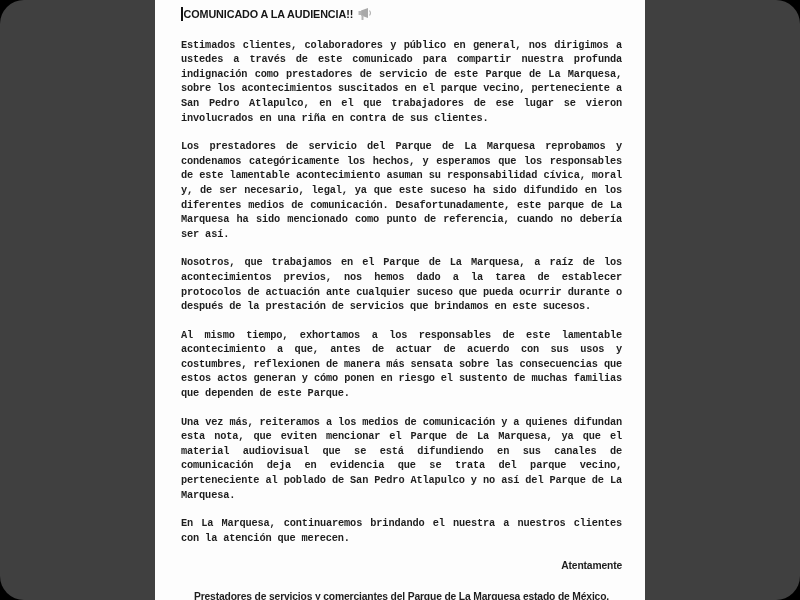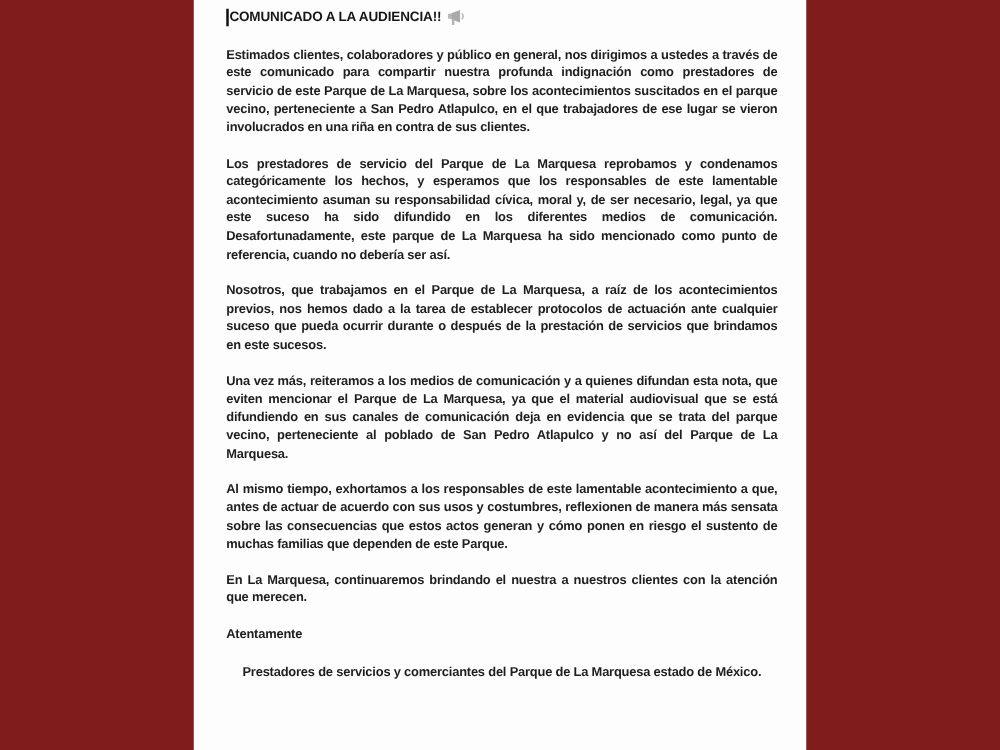--- a/index.html
+++ b/index.html
@@ -8,21 +8,22 @@
     width: 800px;
     height: 600px;
     background: #000000;
     overflow: hidden;
     font-family: "Liberation Sans", sans-serif;
   }
   .stage {
     position: relative;
     width: 800px;
     height: 600px;
-    background: #7f1d1d;
+    background: #404040;
+    border-radius: 24px;
   }
   .page {
     position: absolute;
     left: 155px;
     top: 0;
     width: 490px;
     height: 600px;
     background: #fdfdfd;
     overflow: hidden;
     box-sizing: border-box;
@@ -56,23 +57,24 @@
   }
   .title-icon {
     display: inline-block;
     margin-left: 5px;
     line-height: 0;
   }
   .doc p.body-par {
     margin: 0 0 14px 0;
     text-align: justify;
     text-justify: inter-word;
+    font-family: Liberation Mono, monospace;
   }
   .centered-line {
-    text-align: left;
+    text-align: right;
     margin: 0 0 14px 0;
   }
   .signature-line {
     text-align: center;
     margin: 16px 0 0 0;
   }
 </style>
 </head>
 <body>
 
@@ -89,22 +91,22 @@
             <rect x="0.5" y="3" width="3" height="4" rx="0.5" fill="#b5b5b5"></rect>
             <rect x="3.5" y="7" width="2" height="5" rx="0.5" fill="#b5b5b5"></rect>
             <path d="M11.5 2.5 Q13.5 5 11.5 7.5" stroke="#b5b5b5" stroke-width="1.1" fill="none"></path>
           </svg>
         </span>
       </div>
 
       <p class="body-par">Estimados clientes, colaboradores y público en general, nos dirigimos a ustedes a través de este comunicado para compartir nuestra profunda indignación como prestadores de servicio de este Parque de La Marquesa, sobre los acontecimientos suscitados en el parque vecino, perteneciente a San Pedro Atlapulco, en el que trabajadores de ese lugar se vieron involucrados en una riña en contra de sus clientes.</p>
       <p class="body-par">Los prestadores de servicio del Parque de La Marquesa reprobamos y condenamos categóricamente los hechos, y esperamos que los responsables de este lamentable acontecimiento asuman su responsabilidad cívica, moral y, de ser necesario, legal, ya que este suceso ha sido difundido en los diferentes medios de comunicación. Desafortunadamente, este parque de La Marquesa ha sido mencionado como punto de referencia, cuando no debería ser así.</p>
       <p class="body-par">Nosotros, que trabajamos en el Parque de La Marquesa, a raíz de los acontecimientos previos, nos hemos dado a la tarea de establecer protocolos de actuación ante cualquier suceso que pueda ocurrir durante o después de la prestación de servicios que brindamos en este sucesos.</p>
+      <p class="body-par">Al mismo tiempo, exhortamos a los responsables de este lamentable acontecimiento a que, antes de actuar de acuerdo con sus usos y costumbres, reflexionen de manera más sensata sobre las consecuencias que estos actos generan y cómo ponen en riesgo el sustento de muchas familias que dependen de este Parque.</p>
       <p class="body-par">Una vez más, reiteramos a los medios de comunicación y a quienes difundan esta nota, que eviten mencionar el Parque de La Marquesa, ya que el material audiovisual que se está difundiendo en sus canales de comunicación deja en evidencia que se trata del parque vecino, perteneciente al poblado de San Pedro Atlapulco y no así del Parque de La Marquesa.</p>
-      <p class="body-par">Al mismo tiempo, exhortamos a los responsables de este lamentable acontecimiento a que, antes de actuar de acuerdo con sus usos y costumbres, reflexionen de manera más sensata sobre las consecuencias que estos actos generan y cómo ponen en riesgo el sustento de muchas familias que dependen de este Parque.</p>
       <p class="body-par">En La Marquesa, continuaremos brindando el nuestra a nuestros clientes con la atención que merecen.</p>
 
       <p class="centered-line">Atentamente</p>
       <p class="signature-line">Prestadores de servicios y comerciantes del Parque de La Marquesa estado de México.</p>
 
     </div>
   </div>
 </div>
 
 </body></html>

